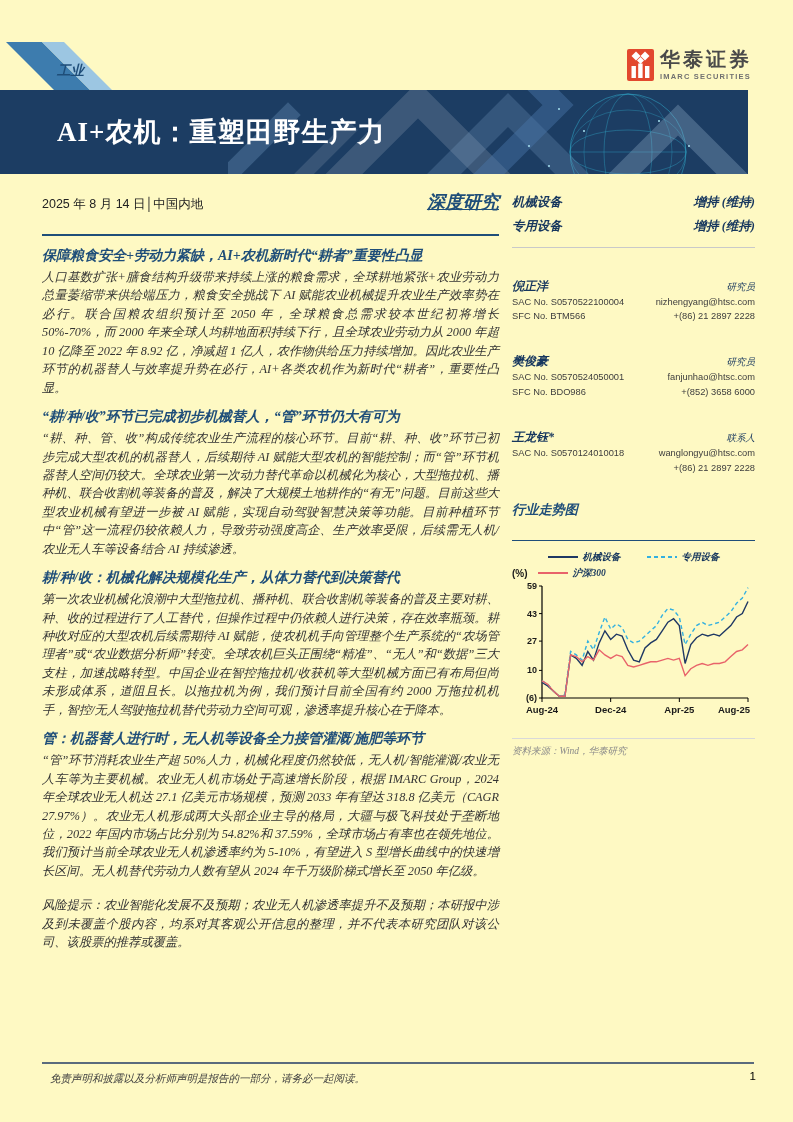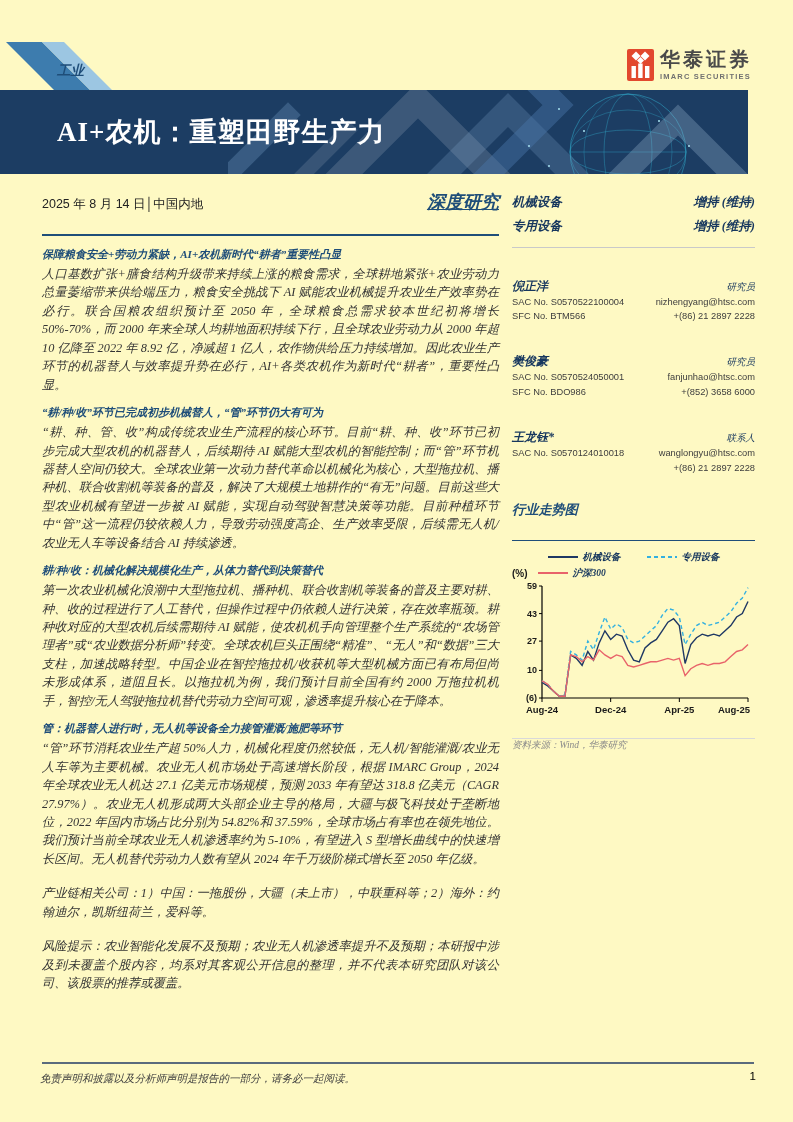--- a/index.html
+++ b/index.html
@@ -24,48 +24,48 @@
   .banner h1 { position:absolute; left:57px; top:24px; color:#ffffff; font-size:27px; font-weight:bold; letter-spacing:1px; font-family:"Liberation Serif", serif; z-index:3; }
   .banner-decor { position:absolute; top:0; right:0; height:84px; z-index:1; }
 
   
   .left-col { position:absolute; left:42px; top:190px; width:457px; font-family:"Liberation Serif", serif; }
   .org { font-size:13.5px; font-weight:bold; font-style:italic; color:#1F4E79; margin-bottom:7px; }
   .meta-row { display:flex; justify-content:space-between; align-items:baseline; padding-bottom:20px; border-bottom:2px solid #1F4E79; }
   .meta-date { font-size:12.5px; color:#222; font-family:"Liberation Sans", sans-serif; }
   .meta-type { font-size:18px; font-weight:bold; font-style:italic; color:#1F4E79;text-decoration:underline; }
   .section { margin-top:11px; }
-  .section h2 { font-size:11px; font-weight:bold; color:#1F4E79; margin-bottom:3px; font-style:italic; }
+  .section h2 { font-size:14px; font-weight:bold; color:#1F4E79; margin-bottom:3px; font-style:italic; }
   .section p, .plain-para { font-size:12.3px; line-height:1.5; color:#333333; font-style:italic; text-align:justify; }
   .plain-para { margin-top:16px; }
 
   
   .right-col { position:absolute; left:512px; top:191px; width:243px; font-family:"Liberation Serif", serif; }
   .rating-row { display:flex; justify-content:space-between; font-size:12.5px; font-weight:bold; font-style:italic; color:#17375E; line-height:1.9; }
   .ratings { padding-bottom:8px; border-bottom:1px solid #c9c9c9; }
   .analyst { margin-top:30px; }
   .analyst-head { display:flex; justify-content:space-between; align-items:baseline; }
   .analyst-name { font-size:12px; font-weight:bold; font-style:italic; color:#17375E; }
   .analyst-role { font-size:9.5px; font-style:italic; color:#17375E; }
   .analyst-line { display:flex; justify-content:space-between; font-size:9.3px; color:#3d3d3d; line-height:1.55; font-family:"Liberation Sans", sans-serif; }
 
   .chart-block { margin-top:26px; }
   .chart-title { font-size:13.2px; font-weight:bold; font-style:italic; color:#1F4E79; padding-bottom:21px; border-bottom:1.5px solid #1F4E79; }
   .legend { margin-top:10px; font-size:9.5px; font-weight:bold; font-style:italic; color:#17375E; }
   .legend-row1 { display:flex; justify-content:center; gap:26px; }
   .legend-row2 { display:flex; align-items:center; gap:10px; margin-top:3px; }
   .legend-item { display:flex; align-items:center; gap:5px; }
   .pct-label { font-size:10px; font-weight:bold; color:#1a1a1a; font-family:"Liberation Sans", sans-serif; font-style:normal; }
-  .chart-source { margin-top:8px; padding-top:0; border-top:1px solid #d9d9d9; font-size:9.5px; font-style:italic; color:#8a8a8a; }
+  .chart-source { margin-top:8px; padding-top:6px; border-top:1px solid #d9d9d9; font-size:9.5px; font-style:italic; color:#8a8a8a; }
   .tick { font:bold 9px "Liberation Sans", sans-serif; fill:#1a1a1a; }
   .xtick { font:bold 9.5px "Liberation Sans", sans-serif; fill:#1a1a1a; }
 
   
   .footer-rule { position:absolute; left:42px; top:1062px; width:712px; height:2px; background:#5a6b7d; }
-  .footer-disclaimer { position:absolute; left:40px; top:1072px; font-size:10.5px; font-style:italic; color:#404040; font-family:"Liberation Serif", serif; }
+  .footer-disclaimer { position:absolute; left:50px; top:1072px; font-size:10.5px; font-style:italic; color:#404040; font-family:"Liberation Serif", serif; }
   .footer-page { position:absolute; left:744px; top:1070px; width:12px; text-align:right; font-size:11.5px; color:#000; }
 </style>
 </head>
 <body>
 
 <div class="page">
 
   <svg class="ribbon" viewBox="0 0 175 110">
     <polygon points="6,2 42,2 150,110 114,110" fill="#3D7CAE"></polygon>
     <polygon points="42,2 64,2 172,110 150,110" fill="#9CC6E2"></polygon>
@@ -135,21 +135,20 @@
     </div>
     <div class="section">
       <h2>耕/种/收：机械化解决规模化生产，从体力替代到决策替代</h2>
       <p>第一次农业机械化浪潮中大型拖拉机、播种机、联合收割机等装备的普及主要对耕、种、收的过程进行了人工替代，但操作过程中仍依赖人进行决策，存在效率瓶颈。耕种收对应的大型农机后续需期待 AI 赋能，使农机机手向管理整个生产系统的“农场管理者”或“农业数据分析师”转变。全球农机巨头正围绕“精准”、“无人”和“数据”三大支柱，加速战略转型。中国企业在智控拖拉机/收获机等大型机械方面已有布局但尚未形成体系，道阻且长。以拖拉机为例，我们预计目前全国有约 2000 万拖拉机机手，智控/无人驾驶拖拉机替代劳动力空间可观，渗透率提升核心在于降本。</p>
     </div>
     <div class="section">
       <h2>管：机器替人进行时，无人机等设备全力接管灌溉/施肥等环节</h2>
       <p>“管”环节消耗农业生产超 50%人力，机械化程度仍然较低，无人机/智能灌溉/农业无人车等为主要机械。农业无人机市场处于高速增长阶段，根据 IMARC Group，2024 年全球农业无人机达 27.1 亿美元市场规模，预测 2033 年有望达 318.8 亿美元（CAGR 27.97%）。农业无人机形成两大头部企业主导的格局，大疆与极飞科技处于垄断地位，2022 年国内市场占比分别为 54.82%和 37.59%，全球市场占有率也在领先地位。我们预计当前全球农业无人机渗透率约为 5-10%，有望进入 S 型增长曲线中的快速增长区间。无人机替代劳动力人数有望从 2024 年千万级阶梯式增长至 2050 年亿级。</p>
     </div>
 
-    <p class="plain-para">产业链相关公司：1）中国：一拖股份，大疆（未上市），中联重科等；2）海外：约翰迪尔，凯斯纽荷兰，爱科等。</p>
     <p class="plain-para">风险提示：农业智能化发展不及预期；农业无人机渗透率提升不及预期；本研报中涉及到未覆盖个股内容，均系对其客观公开信息的整理，并不代表本研究团队对该公司、该股票的推荐或覆盖。</p>
   </div>
 
   <div class="right-col">
     <div class="ratings">
       <div class="rating-row">
         <span>机械设备</span>
         <span>增持 (维持)</span>
       </div>
       <div class="rating-row">

